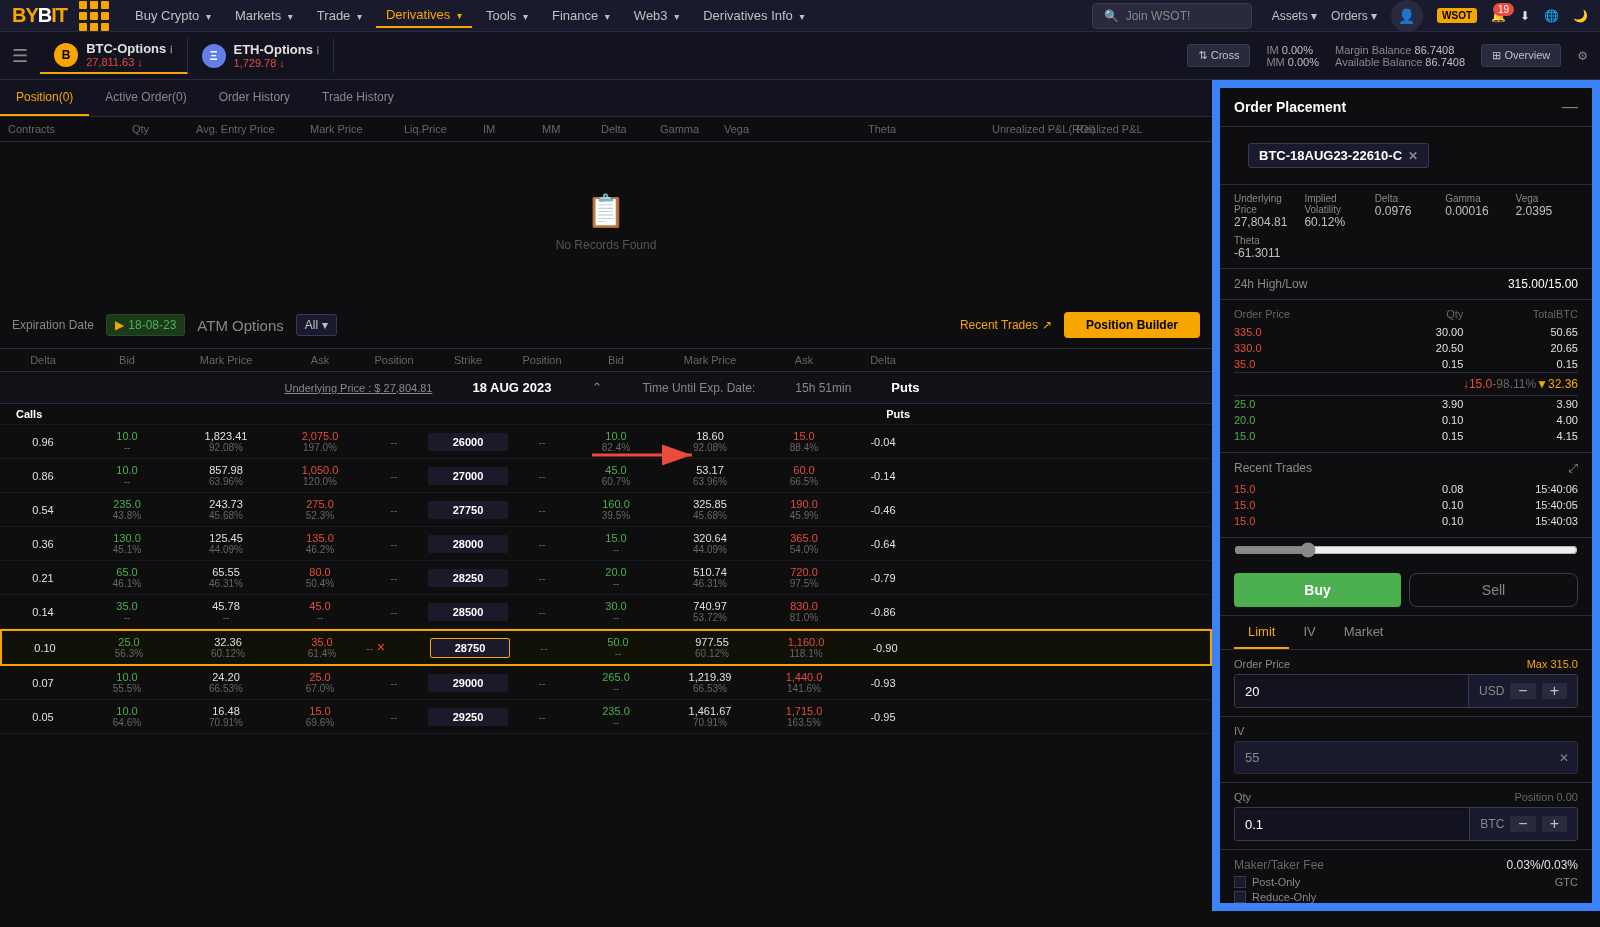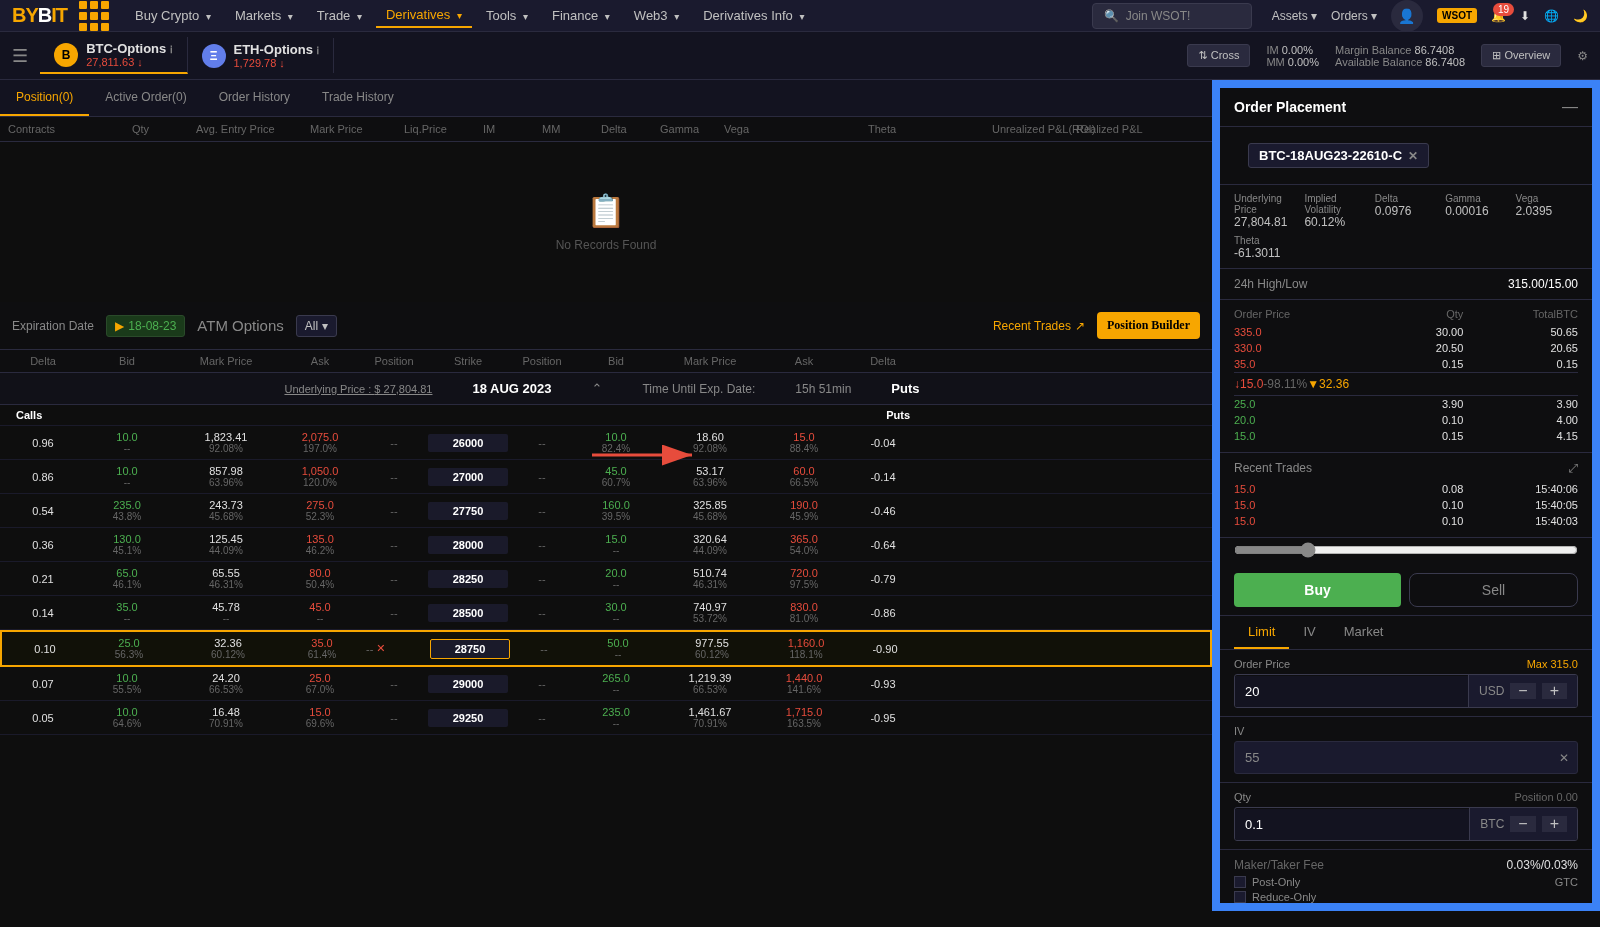--- a/index.html
+++ b/index.html
@@ -57,21 +57,21 @@
     .no-records { display: flex; flex-direction: column; align-items: center; justify-content: center; height: 160px; color: #555; gap: 8px; }
     .no-records-icon { font-size: 32px; }
 
     
     .options-controls { display: flex; align-items: center; gap: 12px; padding: 10px 12px; background: #0e0e10; border-bottom: 1px solid #2a2a3e; }
     .expiry-label { color: #888; font-size: 12px; }
     .expiry-date { background: #1a3a1a; color: #4caf50; border: 1px solid #2a4a2a; border-radius: 3px; padding: 3px 8px; font-size: 12px; display: flex; align-items: center; gap: 4px; }
     .atm-label { color: #888; font-size: 15px; }
     .atm-select { background: #1a1a2e; border: 1px solid #3a3a4e; color: #c0c0c0; padding: 3px 8px; border-radius: 3px; font-size: 12px; display: flex; align-items: center; gap: 4px; }
     .recent-trades-link { color: #f7a600; font-size: 12px; cursor: pointer; display: flex; align-items: center; gap: 4px; margin-left: auto; }
-    .position-builder-btn { background: #f7a600; color: #000; border: none; border-radius: 4px; padding: 6px 10px; font-size: 12px; font-weight: bold; cursor: pointer; font-family: Liberation Serif, serif; }
+    .position-builder-btn { background: #f7a600; color: #000; border: none; border-radius: 4px; padding: 6px 22px; font-size: 12px; font-weight: bold; cursor: pointer; }
 
     
     .options-table { overflow-y: auto; height: calc(100% - 340px); }
     .expiry-banner { display: flex; align-items: center; justify-content: center; gap: 40px; background: #111118; border-bottom: 1px solid #2a2a3e; padding: 8px; font-size: 13px; }
     .expiry-banner .date { font-weight: bold; color: #fff; }
     .expiry-banner .time-until { color: #888; font-size: 12px; }
     .underlying-price { color: #888; font-size: 11px; text-decoration: underline; }
     .green { color: #4caf50; }
     .red { color: #e74c3c; }
     .yellow { color: #f7a600; }
@@ -680,21 +680,21 @@
         <span class="red">330.0</span>
         <span>20.50</span>
         <span>20.65</span>
       </div>
       <div class="orderbook-row">
         <span class="red">35.0</span>
         <span>0.15</span>
         <span>0.15</span>
       </div>
 
-      <div style="display:flex;justify-content:flex-start;align-items:center;padding:4px 0;border-top:1px solid #2a2a3e;border-bottom:1px solid #2a2a3e;">
+      <div style="display:flex;justify-content:flex-end;align-items:center;padding:4px 0;border-top:1px solid #2a2a3e;border-bottom:1px solid #2a2a3e;">
         <span class="red">↓15.0</span>
         <span class="gray">-98.11%</span>
         <span class="yellow">▼32.36</span>
       </div>
       <div class="orderbook-row">
         <span class="green">25.0</span>
         <span>3.90</span>
         <span>3.90</span>
       </div>
       <div class="orderbook-row">

